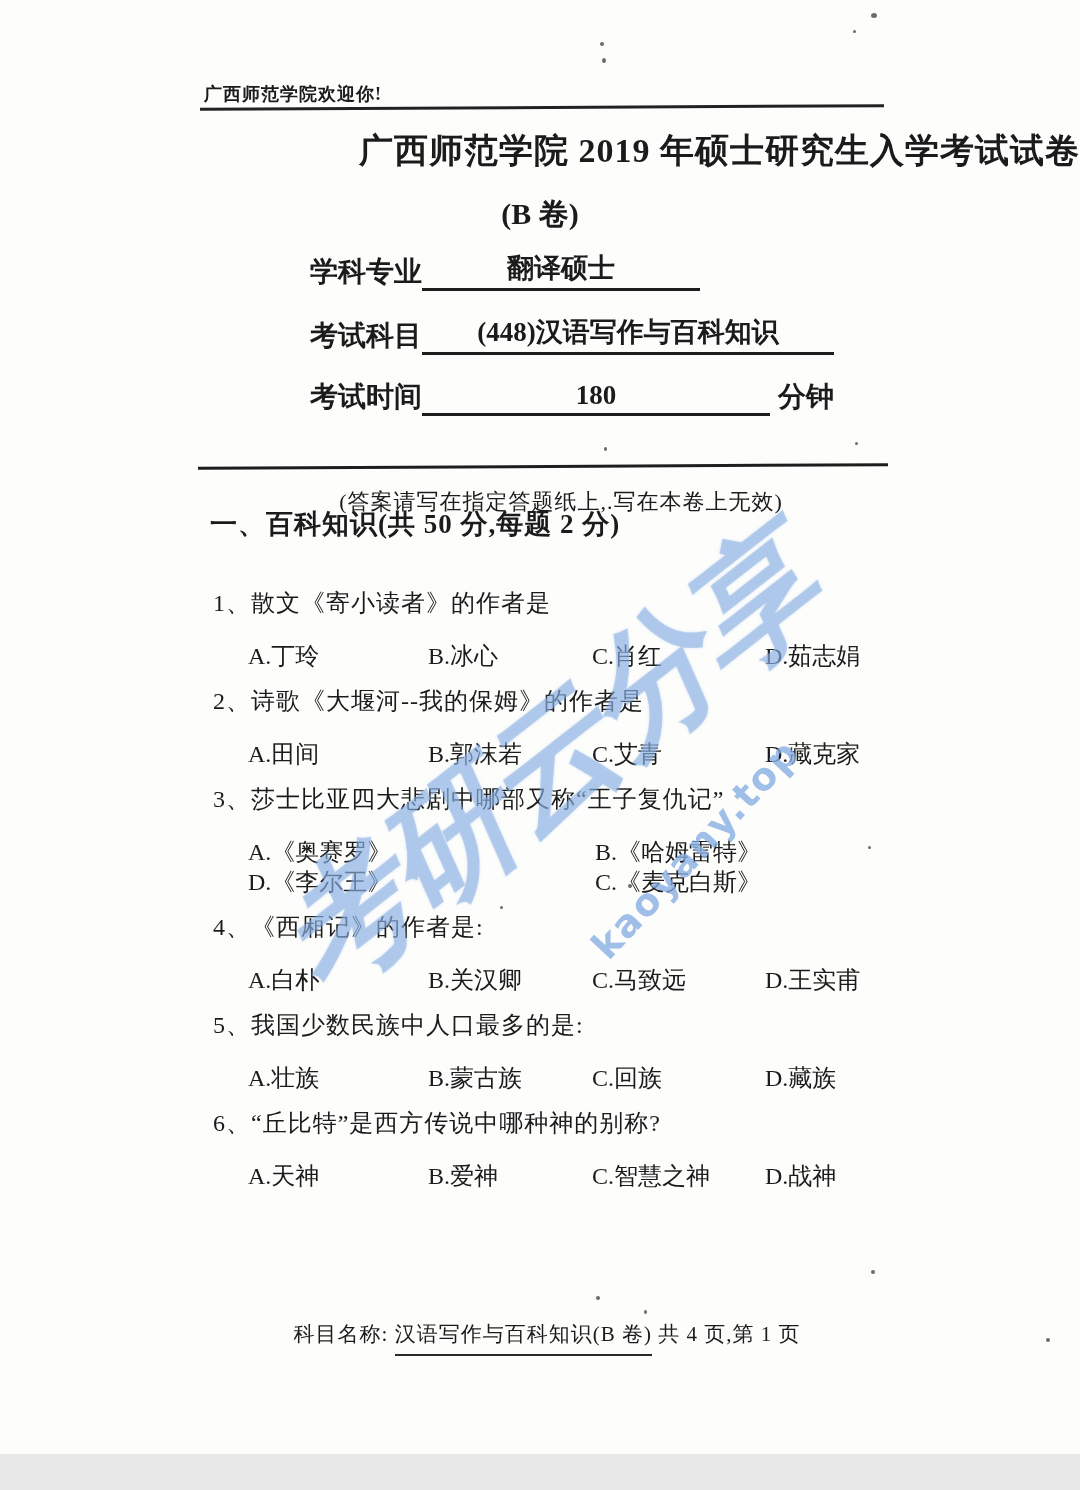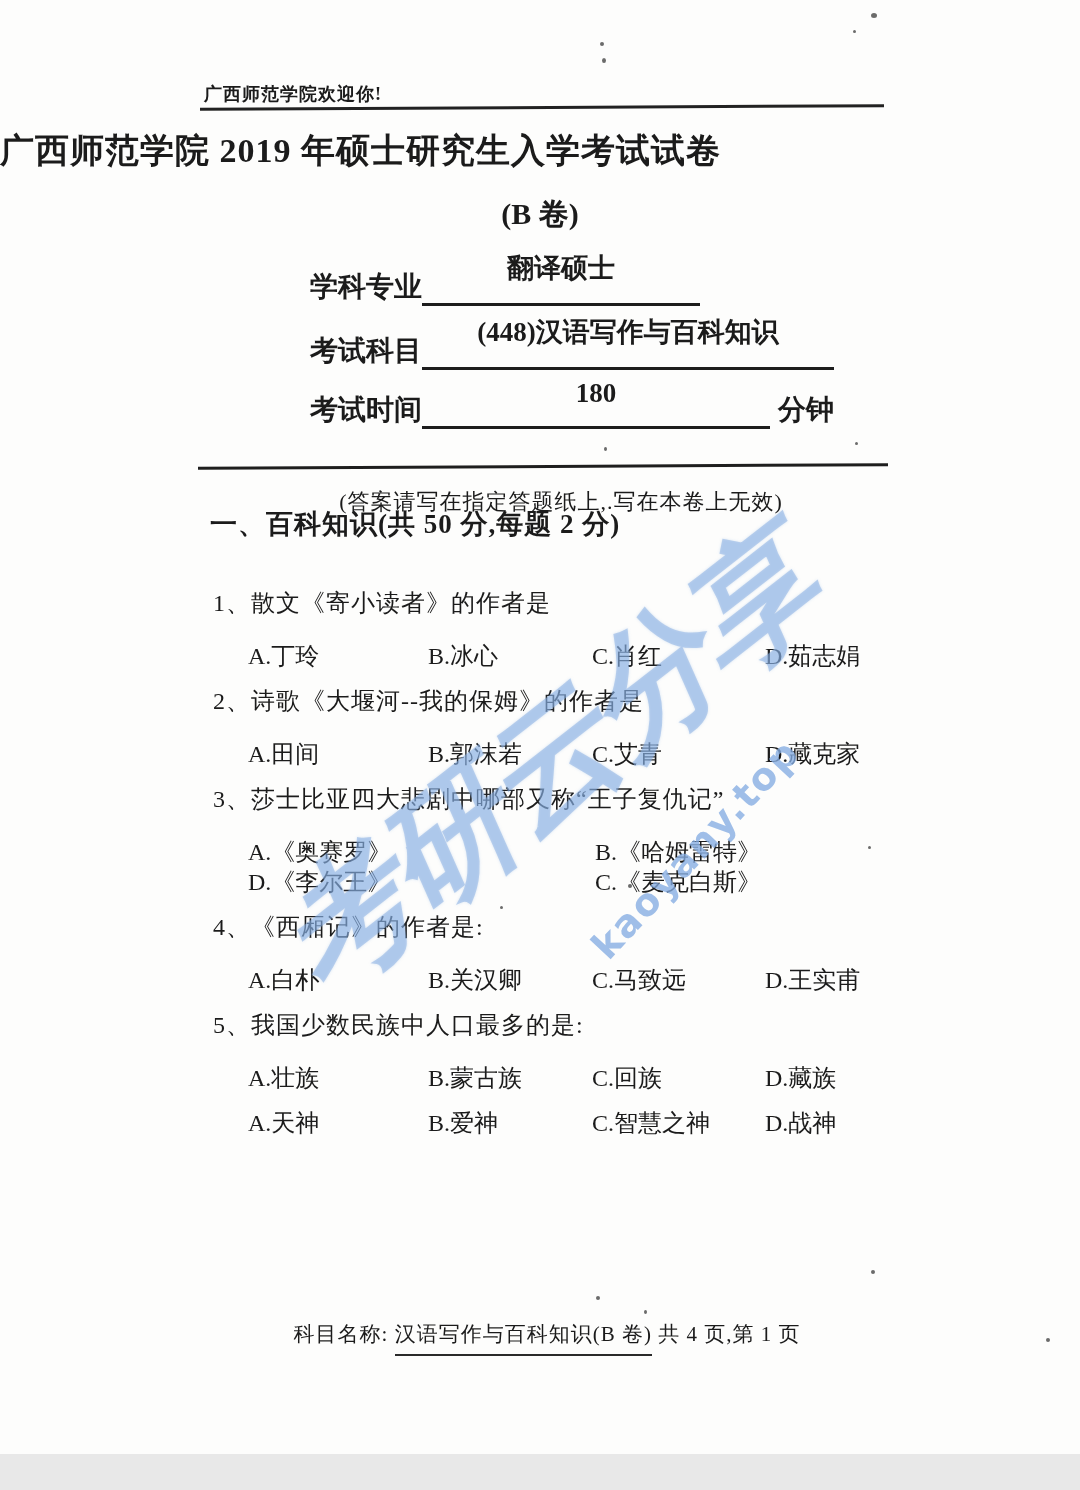--- a/index.html
+++ b/index.html
@@ -15,32 +15,32 @@
   .welcome{
     position:absolute;left:204px;top:82px;
     font-size:18px;font-weight:600;letter-spacing:1px;
   }
   .topline{
     position:absolute;left:200px;top:106px;width:684px;height:3px;
     background:#222;transform:rotate(-0.3deg);
   }
   .title{
     position:absolute;left:0;top:128px;width:100%;
-    text-align:left;font-size:34px;font-weight:700;letter-spacing:1px;
+    text-align:right;font-size:34px;font-weight:700;letter-spacing:1px;
   }
   .subtitle{
     position:absolute;left:0;top:194px;width:100%;
     text-align:center;font-size:30px;font-weight:700;
   }
   .form-row{position:absolute;left:310px;white-space:nowrap;font-weight:700;font-size:28px;}
   .form-row .flabel{display:inline-block;vertical-align:bottom;}
   .fline{
     display:inline-block;vertical-align:bottom;
     border-bottom:3px solid #1d1d1d;text-align:center;
-    font-size:27px;padding-bottom:17px;
+    font-size:27px;padding-bottom:2px;
   }
   .row-major{top:250px;}
   .row-subject{top:314px;}
   .row-duration{top:378px;}
   .w-major{width:278px;}
   .w-subject{width:412px;}
   .w-duration{width:348px;}
   .funit{display:inline-block;vertical-align:bottom;margin-left:8px;}
   .divider{
     position:absolute;left:198px;top:465px;width:690px;height:3px;
@@ -154,20 +154,21 @@
       <div class="question">
         <div class="qtext">5、我国少数民族中人口最多的是:</div>
         <div class="options four">
           <span class="opt">A.壮族</span>
           <span class="opt">B.蒙古族</span>
           <span class="opt">C.回族</span>
           <span class="opt">D.藏族</span>
         </div>
       </div>
       <div class="question">
+        <div class="qtext">6、“丘比特”是西方传说中哪种神的别称?</div>
         <div class="options four">
           <span class="opt">A.天神</span>
           <span class="opt">B.爱神</span>
           <span class="opt">C.智慧之神</span>
           <span class="opt">D.战神</span>
         </div>
       </div>
     </div>
 
   <div class="footer">

